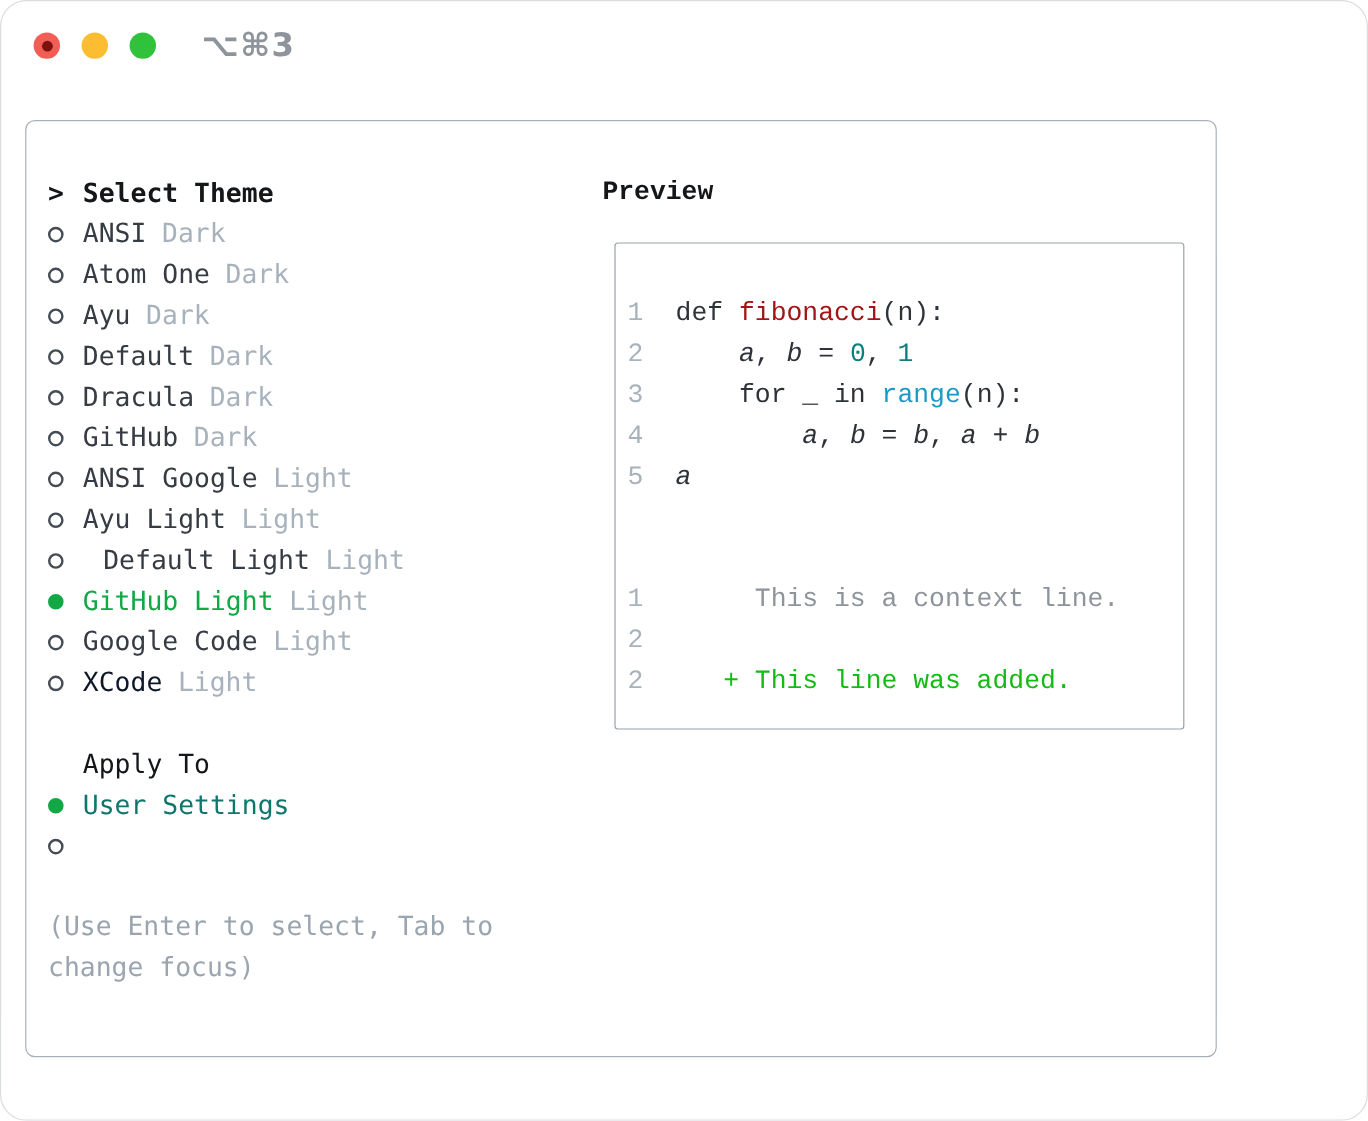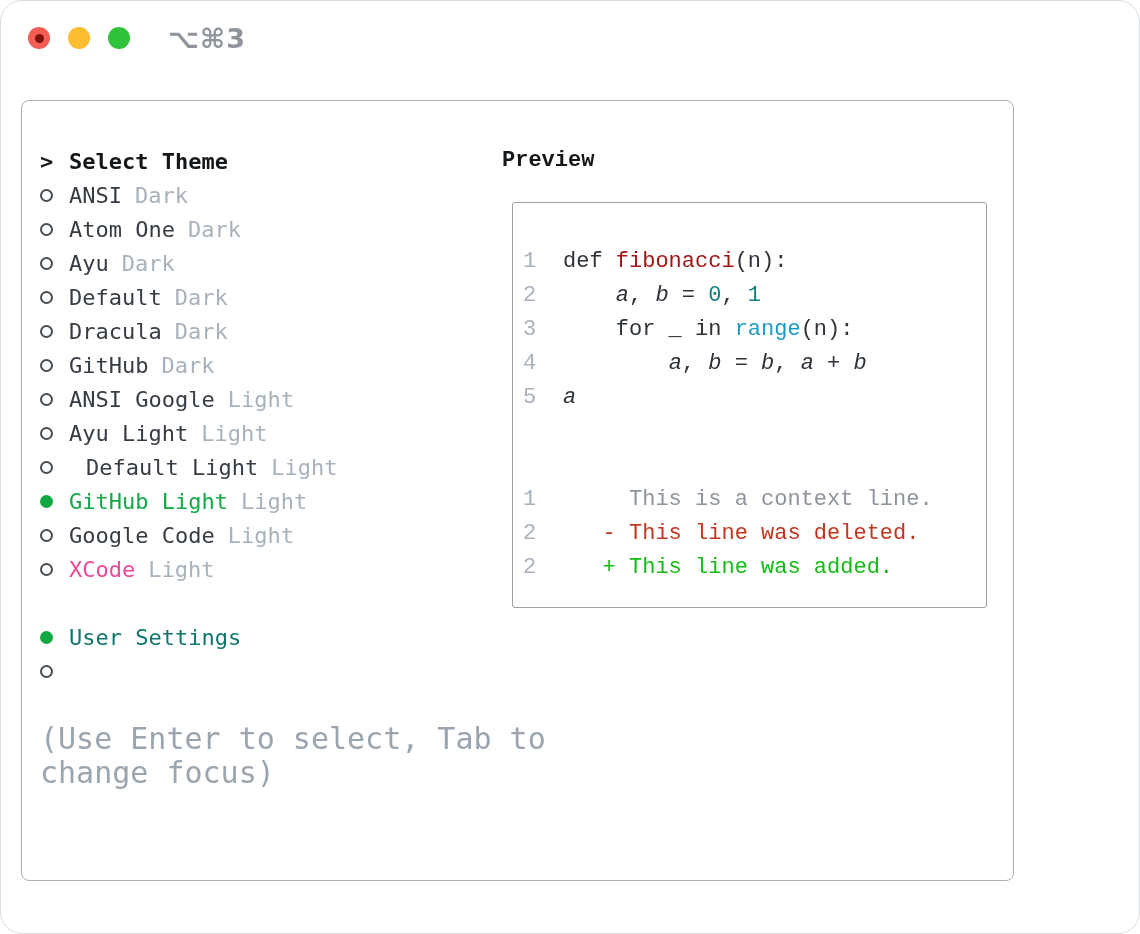--- a/index.html
+++ b/index.html
@@ -11,21 +11,21 @@
   .win-title{margin-left:20px;font-family:"DejaVu Sans",sans-serif;font-size:27px;font-weight:600;letter-spacing:1px;}
   .panel{position:absolute;left:20px;top:99px;width:993px;height:781px;border:1.5px solid #a8b0ba;border-radius:8px;box-sizing:border-box;background:#fff;}
   .left-col{position:absolute;left:18px;top:43px;width:460px;}
   .right-col{position:absolute;left:480px;top:43px;width:500px;font-family:Liberation Mono, monospace;}
   .row{height:34px;display:flex;align-items:center;font-size:22px;white-space:pre;}
   .marker{width:29px;flex:0 0 29px;display:flex;align-items:center;}
   .circle{width:13px;height:13px;border-radius:50%;border:2px solid #454c54;box-sizing:border-box;}
   .hdr{font-weight:700;}
   .variant{margin-left:13px;}
   .gap{height:34px;}
-  .hint{font-size:30px;line-height:34px;white-space:pre;}
+  .hint{font-size:22px;line-height:34px;white-space:pre;}
   .pv-header{height:34px;line-height:34px;font-size:22px;font-weight:700;}
   .pv-box{margin-left:10px;margin-top:24px;width:475px;height:406px;border:1.5px solid #99a1ab;border-radius:3px;box-sizing:border-box;padding:42px 0 0 10px;background:#fff;overflow:hidden;}
   .pline{height:34px;line-height:34px;font-size:22px;white-space:pre;display:flex;}
   .lnum{width:40px;flex:0 0 40px;}
   .seg-i{font-style:italic;}
 </style>
 </head>
 <body>
 
 <div class="window">
@@ -51,24 +51,28 @@
           <div class="row"><span class="marker"><span class="circle"></span></span><span style="color: rgb(54, 60, 67);">Atom One</span><span class="variant" style="color: rgb(168, 178, 188);">Dark</span></div>
           <div class="row"><span class="marker"><span class="circle"></span></span><span style="color: rgb(54, 60, 67);">Ayu</span><span class="variant" style="color: rgb(168, 178, 188);">Dark</span></div>
           <div class="row"><span class="marker"><span class="circle"></span></span><span style="color: rgb(54, 60, 67);">Default</span><span class="variant" style="color: rgb(168, 178, 188);">Dark</span></div>
           <div class="row"><span class="marker"><span class="circle"></span></span><span style="color: rgb(54, 60, 67);">Dracula</span><span class="variant" style="color: rgb(168, 178, 188);">Dark</span></div>
           <div class="row"><span class="marker"><span class="circle"></span></span><span style="color: rgb(54, 60, 67);">GitHub</span><span class="variant" style="color: rgb(168, 178, 188);">Dark</span></div>
           <div class="row"><span class="marker"><span class="circle"></span></span><span style="color: rgb(54, 60, 67);">ANSI Google</span><span class="variant" style="color: rgb(168, 178, 188);">Light</span></div>
           <div class="row"><span class="marker"><span class="circle"></span></span><span style="color: rgb(54, 60, 67);">Ayu Light</span><span class="variant" style="color: rgb(168, 178, 188);">Light</span></div>
           <div class="row"><span class="marker"><span class="circle"></span></span><span style="color: rgb(54, 60, 67); margin-left: 17px;">Default Light</span><span class="variant" style="color: rgb(168, 178, 188);">Light</span></div>
           <div class="row"><span class="marker"><span class="circle" style="background: rgb(18, 168, 70); border-color: rgb(18, 168, 70);"></span></span><span style="color: rgb(18, 168, 70);">GitHub Light</span><span class="variant" style="color: rgb(168, 178, 188);">Light</span></div>
           <div class="row"><span class="marker"><span class="circle"></span></span><span style="color: rgb(54, 60, 67);">Google Code</span><span class="variant" style="color: rgb(168, 178, 188);">Light</span></div>
-          <div class="row"><span class="marker"><span class="circle"></span></span><span style="color: #ec4899;">XCode</span><span class="variant" style="color: rgb(168, 178, 188);">Light</span></div>
+          <div class="row"><span class="marker"><span class="circle"></span></span><span style="color: #0f172a;">XCode</span><span class="variant" style="color: rgb(168, 178, 188);">Light</span></div>
         </div>
 
       <div class="gap"></div>
+      <div class="row">
+        <span class="marker"></span>
+        <span id="apply-label" style="color: rgb(20, 23, 26);">Apply To</span>
+      </div>
       <div id="apply-list">
           <div class="row"><span class="marker"><span class="circle" style="background: rgb(18, 168, 70); border-color: rgb(18, 168, 70);"></span></span><span style="color: #0f766e; text-align: right;">User Settings</span></div>
           <div class="row"><span class="marker"><span class="circle"></span></span></div>
         </div>
 
       <div class="gap"></div>
       <div id="hint">
           <div class="hint" style="color: rgb(154, 165, 176);">(Use Enter to select, Tab to</div>
           <div class="hint" style="color: rgb(154, 165, 176);">change focus)</div>
         </div>
@@ -78,19 +82,19 @@
       <div class="pv-header" id="pv-label" style="color: rgb(20, 23, 26);">Preview</div>
       <div class="pv-box" id="pv-box">
           <div class="pline"><span class="lnum" style="color: rgb(168, 178, 189);">1</span><span style="color: rgb(45, 51, 57);">def </span><span style="color: rgb(163, 21, 21);">fibonacci</span><span style="color: rgb(45, 51, 57);">(n):</span></div>
           <div class="pline"><span class="lnum" style="color: rgb(168, 178, 189);">2</span><span style="color: rgb(45, 51, 57);">    </span><span class="seg-i" style="color: rgb(45, 51, 57);">a</span><span style="color: rgb(45, 51, 57);">, </span><span class="seg-i" style="color: rgb(45, 51, 57);">b</span><span style="color: rgb(45, 51, 57);"> = </span><span style="color: rgb(15, 126, 126);">0</span><span style="color: rgb(45, 51, 57);">, </span><span style="color: rgb(15, 126, 126);">1</span></div>
           <div class="pline"><span class="lnum" style="color: rgb(168, 178, 189);">3</span><span style="color: rgb(45, 51, 57);">    for _ in </span><span style="color: rgb(27, 154, 198);">range</span><span style="color: rgb(45, 51, 57);">(n):</span></div>
           <div class="pline"><span class="lnum" style="color: rgb(168, 178, 189);">4</span><span style="color: rgb(45, 51, 57);">        </span><span class="seg-i" style="color: rgb(45, 51, 57);">a</span><span style="color: rgb(45, 51, 57);">, </span><span class="seg-i" style="color: rgb(45, 51, 57);">b</span><span style="color: rgb(45, 51, 57);"> = </span><span class="seg-i" style="color: rgb(45, 51, 57);">b</span><span style="color: rgb(45, 51, 57);">, </span><span class="seg-i" style="color: rgb(45, 51, 57);">a</span><span style="color: rgb(45, 51, 57);"> + </span><span class="seg-i" style="color: rgb(45, 51, 57);">b</span></div>
           <div class="pline"><span class="lnum" style="color: rgb(168, 178, 189);">5</span><span class="seg-i" style="color: rgb(45, 51, 57);">a</span></div>
           <div class="pline"><span class="lnum" style="color: rgb(168, 178, 189);"></span></div>
           <div class="pline"><span class="lnum" style="color: rgb(168, 178, 189);"></span></div>
           <div class="pline"><span class="lnum" style="color: rgb(168, 178, 189);">1</span><span style="color: rgb(141, 148, 155);">     This is a context line.</span></div>
-          <div class="pline"><span class="lnum" style="color: rgb(168, 178, 189);">2</span><span style="color: rgb(194, 54, 31);">   - This line was deleted.</span></div>
+          <div class="pline"><span class="lnum" style="color: rgb(168, 178, 189);">2</span></div>
           <div class="pline"><span class="lnum" style="color: rgb(168, 178, 189);">2</span><span style="color: rgb(21, 187, 21);">   + This line was added.</span></div>
         </div>
     </div>
 
   </div>
 </div>
 
 </body></html>

